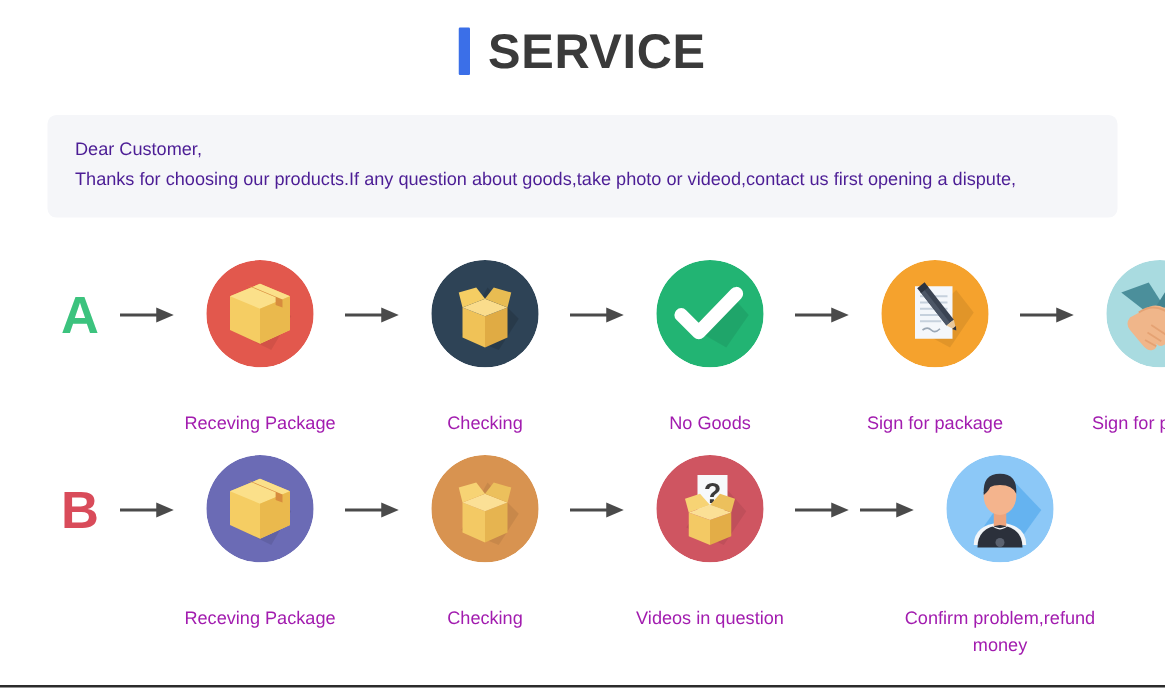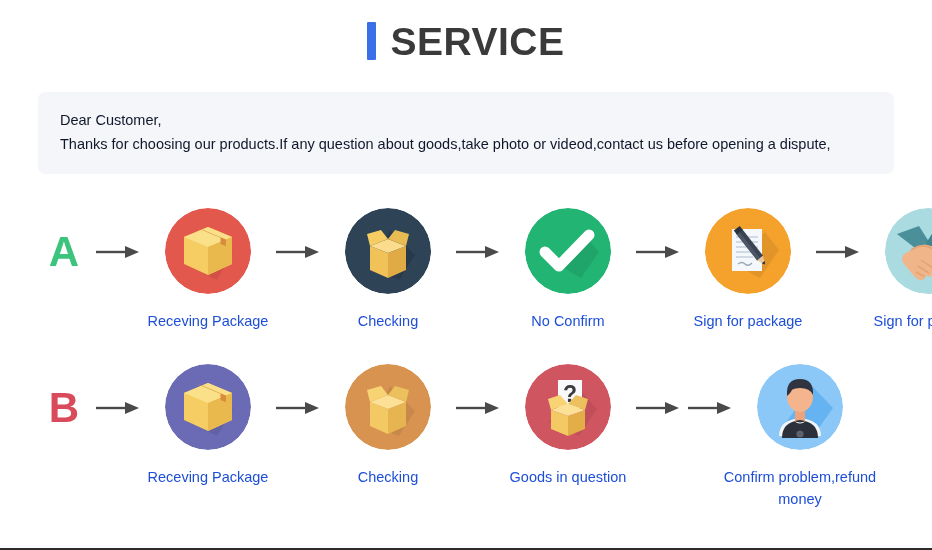--- a/index.html
+++ b/index.html
@@ -57,21 +57,21 @@
     top: 92px;
     width: 856px;
     box-sizing: border-box;
     background: #f5f6f9;
     border-radius: 7px;
     padding: 16px 22px 18px 22px;
   }
   .notice-line {
     font-size: 14.5px;
     line-height: 24px;
-    color: #0f172a;
+    color: #4c1d95;
     white-space: nowrap;
   }
 
   
   .flow {
     position: absolute;
     left: 0;
     width: 932px;
     display: flex;
     align-items: flex-start;
@@ -111,42 +111,42 @@
   }
   .step-icon {
     width: 86px;
     height: 86px;
     border-radius: 50%;
     position: relative;
     overflow: hidden;
   }
   .step-icon svg { display: block; }
   .step-label {
-    margin-top: 16px;
+    margin-top: 34px;
     font-size: 14.5px;
     line-height: 22px;
-    color: #1d4ed8;
+    color: #a21caf;
     text-align: center;
     width: 150px;
   }
   .step-wide .step-label { width: 165px; }
 </style>
 </head>
 <body>
 
 <div class="page">
 
   <div class="title-wrap">
     <span class="title-bar"></span>
     <span class="title-text">SERVICE</span>
   </div>
 
   <div class="notice">
     <div class="notice-line">Dear Customer,</div>
-    <div class="notice-line">Thanks for choosing our products.If any question about goods,take photo or videod,contact us before opening a dispute,</div>
+    <div class="notice-line">Thanks for choosing our products.If any question about goods,take photo or videod,contact us first opening a dispute,</div>
   </div>
 
   <div class="flow flow-a">
     <div class="row-letter letter-a">A</div>
 
     <div class="arrow">
       <svg width="46" height="16" viewBox="0 0 46 16">
           <path d="M1 8 H31" stroke="#4a4a4a" stroke-width="2.4" fill="none"></path>
           <path d="M30 2 L44 8 L30 14 Z" fill="#4a4a4a"></path>
         </svg>
@@ -196,21 +196,21 @@
     </div>
 
     <div class="step">
       <div class="step-icon">
         <svg width="86" height="86" viewBox="0 0 86 86">
           <circle cx="43" cy="43" r="43" fill="#22b473"></circle>
           <path d="M60 28 L74 44 L56 70 L28 54 Z" fill="#000" opacity="0.08"></path>
           <path d="M20 44 L34 58 L64 27" stroke="#ffffff" stroke-width="11" fill="none" stroke-linecap="round" stroke-linejoin="round"></path>
         </svg>
       </div>
-      <div class="step-label">No Confirm</div>
+      <div class="step-label">No Goods</div>
     </div>
 
     <div class="arrow">
       <svg width="46" height="16" viewBox="0 0 46 16">
           <path d="M1 8 H31" stroke="#4a4a4a" stroke-width="2.4" fill="none"></path>
           <path d="M30 2 L44 8 L30 14 Z" fill="#4a4a4a"></path>
         </svg>
     </div>
 
     <div class="step">
@@ -327,21 +327,21 @@
           <path d="M50 20 L72 45 L54 72 L24 58 Z" fill="#000" opacity="0.07"></path>
           <rect x="33" y="16" width="24" height="28" fill="#f7f9fb"></rect>
           <text x="45" y="38" font-family="'Liberation Sans', sans-serif" font-size="23" font-weight="bold" fill="#3b3b3b" text-anchor="middle">?</text>
           <polygon points="26,46 43,52 43,72 26,65" fill="#f3c964"></polygon>
           <polygon points="43,52 60,46 60,65 43,72" fill="#e3ad47"></polygon>
           <polygon points="26,46 43,40 60,46 43,52" fill="#fbe096"></polygon>
           <polygon points="26,46 23,35 35,31 43,40" fill="#f7d374"></polygon>
           <polygon points="60,46 63,35 51,31 43,40" fill="#ecc05c"></polygon>
         </svg>
       </div>
-      <div class="step-label">Goods in question</div>
+      <div class="step-label">Videos in question</div>
     </div>
 
     <div class="arrow">
       <svg width="46" height="16" viewBox="0 0 46 16">
           <path d="M1 8 H31" stroke="#4a4a4a" stroke-width="2.4" fill="none"></path>
           <path d="M30 2 L44 8 L30 14 Z" fill="#4a4a4a"></path>
         </svg>
     </div>
 
 

